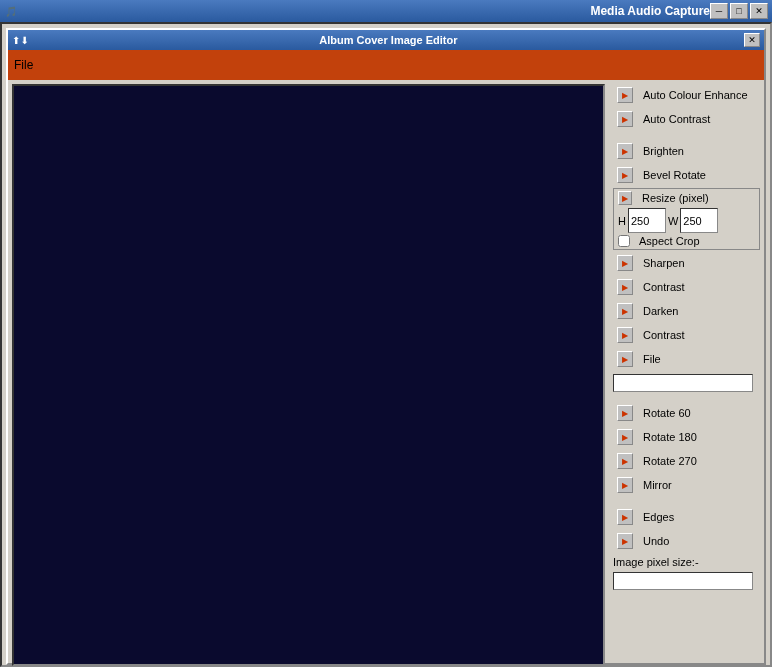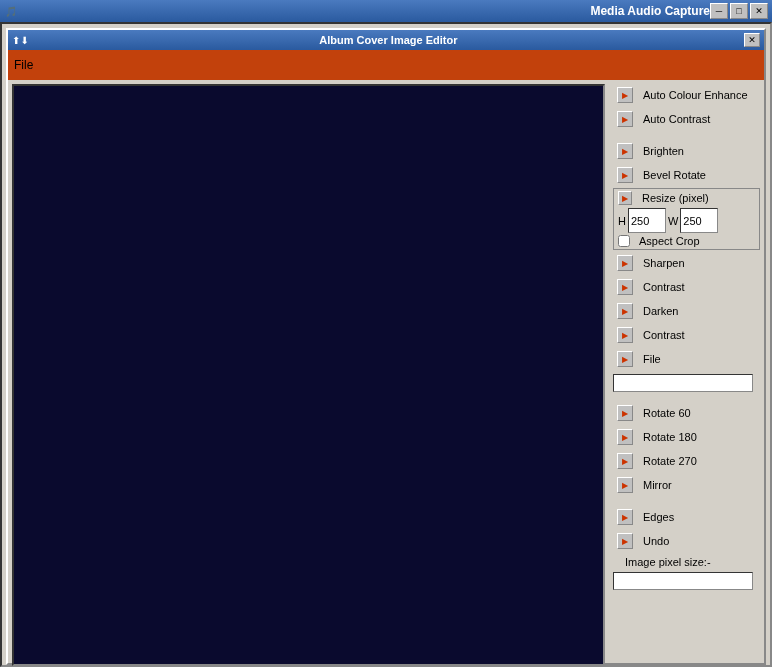--- a/index.html
+++ b/index.html
@@ -195,21 +195,20 @@
       height: 18px;
       border: 1px inset #888;
       background: white;
       font-size: 11px;
       margin-top: 2px;
     }
     .pixel-size-label {
       font-size: 11px;
       color: #000;
       padding: 2px 0;
-      margin-left: 12px;
     }
     .pixel-size-input {
       width: 140px;
       height: 18px;
       border: 1px inset #888;
       background: white;
       font-size: 11px;
     }
   </style>
 </head>

